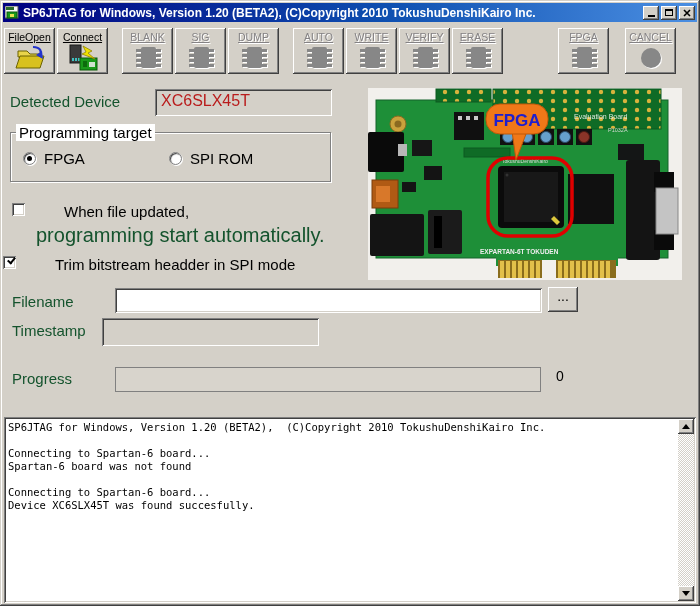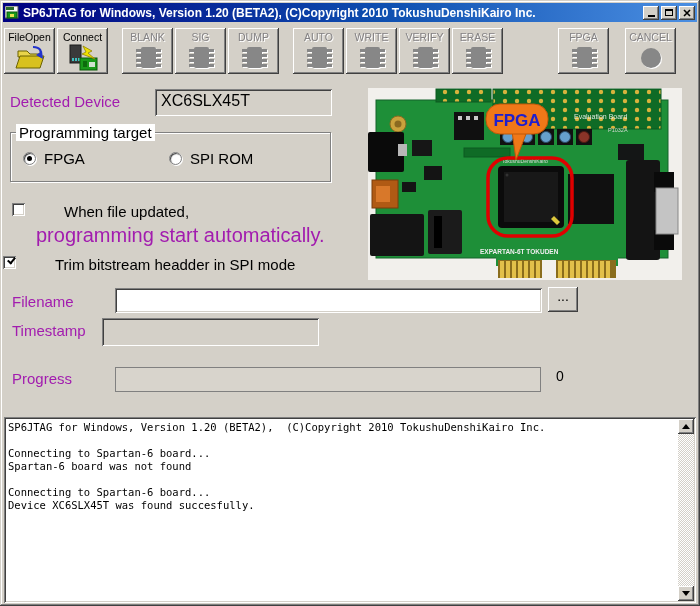--- a/index.html
+++ b/index.html
@@ -36,31 +36,31 @@
 
   
   .tbtn {
     position:absolute; top:28px; width:51px; height:46px; background:#d4d0c8;
     border:none;
     box-shadow: inset -1px -1px 0 #404040, inset 1px 1px 0 #ffffff,
                 inset -2px -2px 0 #808080, inset 2px 2px 0 #d4d0c8;
     display:flex; flex-direction:column; align-items:center;
     font-family:"Liberation Sans", sans-serif;
   }
-  .tlabel { font-size:10.5px; color:#000; margin-top:3px; }
+  .tlabel { font-size:10.5px; color:#000; margin-top:3px;text-decoration:underline; }
   .tbtn.disabled .tlabel { color:#848284; text-shadow:1px 1px 0 #ffffff; }
   .ticon { width:32px; height:28px; margin-top:0px; }
 
   
-  .lbl { position:absolute; font-size:15px; color:#a21caf; }
+  .lbl { position:absolute; font-size:15px; color:#14532d; }
   .sunken {
     box-shadow: inset 1px 1px 0 #808080, inset -1px -1px 0 #ffffff,
                 inset 2px 2px 0 #404040, inset -2px -2px 0 #d4d0c8;
   }
-  .field { position:absolute; border:none; font-size:16px; color:#000000;
+  .field { position:absolute; border:none; font-size:16px; color:#b91c1c;
            font-family:"Liberation Sans", sans-serif; padding:3px 6px 0 6px; }
   .gray-field { background:#d4d0c8; }
   .white-field { background:#ffffff; }
 
   .groupbox {
     position:absolute; left:10px; top:132px; width:321px; height:50px;
     border:1px solid #808080; box-shadow: inset 1px 1px 0 #ffffff, 1px 1px 0 #ffffff;
   }
   .legend { position:absolute; top:-9px; left:5px; background:#ffffff;
             padding:0 3px; font-size:15px; }

